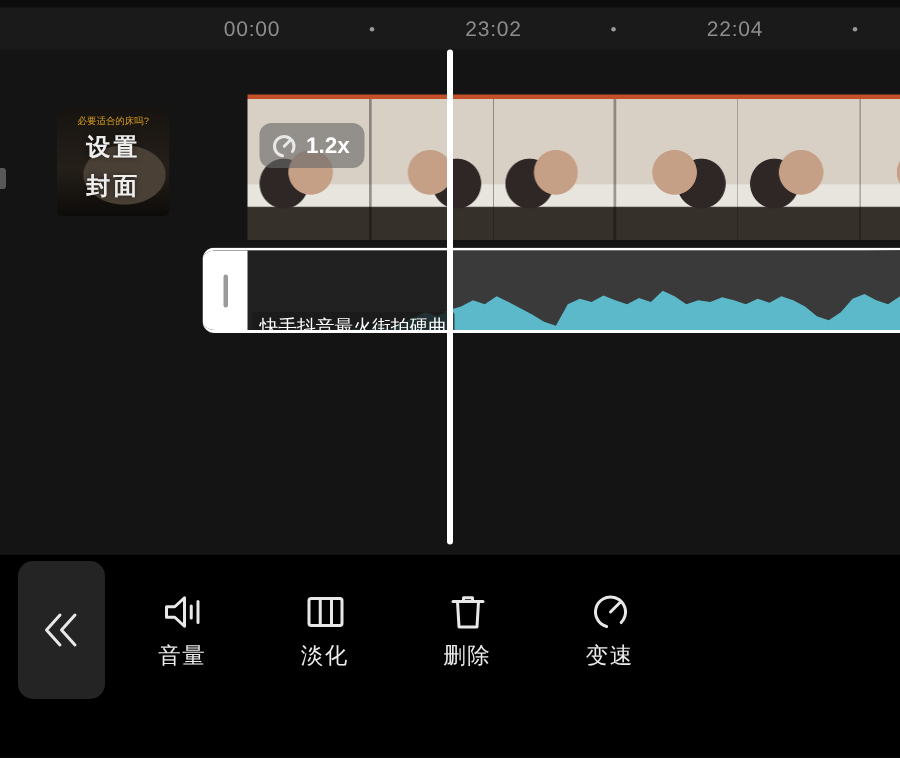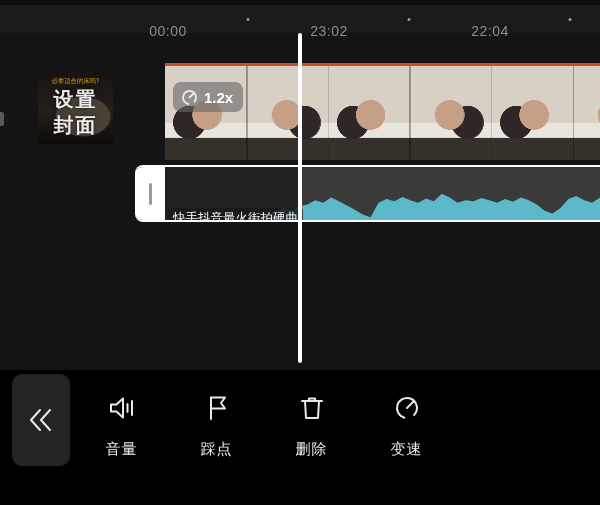--- a/index.html
+++ b/index.html
@@ -9,21 +9,21 @@
     background:#141414; overflow:hidden;
     font-family:"Liberation Sans", sans-serif;
     -webkit-font-smoothing:antialiased;
   }
 
   
   .ruler { position:absolute; left:0; top:0; width:600px; height:33px; background:#1a1a1a; }
   .ruler::before { content:""; position:absolute; left:0; top:0; width:100%; height:5px; background:#0c0c0c; }
   .ruler .tlabel {
     position:absolute; top:11px; transform:translateX(-50%);
-    color:#8d8d8d; font-size:14px; letter-spacing:0.5px;margin-top:12px;
+    color:#8d8d8d; font-size:14px; letter-spacing:0.5px;
   }
   .ruler .tdot {
     position:absolute; top:18px; width:3px; height:3px; border-radius:50%;
     background:#9a9a9a; transform:translateX(-50%);
   }
 
   
   .cover {
     position:absolute; left:38px; top:72px; width:75px; height:72px;
     border-radius:4px; overflow:hidden;
@@ -31,21 +31,21 @@
       radial-gradient(ellipse 60% 45% at 60% 62%, #4a4036 0 60%, rgba(0,0,0,0) 62%),
       linear-gradient(180deg,#171310 0%, #241f19 55%, #0d0b09 100%);
   }
   .cover .cap {
     position:absolute; left:0; right:0; top:4px; text-align:center;
     color:#d89f1c; font-size:7px; white-space:nowrap; overflow:hidden;
     transform:scale(0.9);
   }
   .cover .ctitle {
     position:absolute; left:0; right:0; top:14px; text-align:center;
-    color:rgba(255,255,255,0.92); font-size:20px; font-weight:bold;
+    color:rgba(255,255,255,0.92); font-size:16px; font-weight:bold;
     line-height:26px; letter-spacing:2px; text-shadow:0 0 4px rgba(0,0,0,0.6);
     white-space:pre-line;
   }
 
   
   .edge-clip {
     position:absolute; left:-4px; top:112px; width:8px; height:14px;
     border-radius:2px; background:#8f8f8f; opacity:0.55;
   }
 
@@ -100,21 +100,21 @@
   
   .toolbar { position:absolute; left:0; top:370px; width:600px; height:135px; background:#000; }
   .collapse-btn {
     position:absolute; left:12px; top:4px; width:58px; height:92px;
     background:#242424; border-radius:10px;
     display:flex; align-items:center; justify-content:center;
   }
   .tb-items { position:absolute; left:74px; top:0; width:570px; height:100%; display:flex; }
   .tb-item {
     width:95px; display:flex; flex-direction:column; align-items:center;
-    padding-top:22px; gap:16px;
+    padding-top:22px; gap:4px;
   }
   .tb-item .ticon { width:32px; height:32px; display:flex; align-items:center; justify-content:center; }
   .tb-item .tlbl { color:#ececec; font-size:15px; letter-spacing:1px; white-space:nowrap; }
 
   svg .stk { stroke:#e8e8e8; stroke-width:2; fill:none; stroke-linecap:round; stroke-linejoin:round; }
   svg .stk-thick { stroke:#e8e8e8; stroke-width:2.6; fill:none; stroke-linecap:round; stroke-linejoin:round; }
 </style>
 </head>
 <body>
 
@@ -189,31 +189,32 @@
         <span class="ticon">
           <svg width="32" height="32" viewBox="0 0 32 32">
             <path class="stk" d="M5 12.5 H10.5 L17 6.5 V25.5 L10.5 19.5 H5 Z"></path>
             <line class="stk" x1="21.5" y1="12" x2="21.5" y2="20"></line>
             <line class="stk" x1="26" y1="9" x2="26" y2="23"></line>
           </svg>
         </span>
         <span class="tlbl">音量</span>
       </div>
 
-
-
-      <div class="tb-item">
-        <span class="ticon">
-          <svg width="32" height="32" viewBox="0 0 32 32">
-            <line class="stk" x1="10" y1="27" x2="10" y2="5.5"></line>
-            <path class="stk" d="M10 5.5 H24 L20 11 L24 16.5 H10"></path>
-          </svg>
-        </span>
-        <span class="tlbl">踩点</span>
-      </div>
+      <div class="tb-item">
+        <span class="ticon">
+          <svg width="32" height="32" viewBox="0 0 32 32">
+            <rect class="stk" x="5" y="7" width="22" height="18" rx="1.5"></rect>
+            <line class="stk" x1="12.5" y1="7" x2="12.5" y2="25"></line>
+            <line class="stk" x1="20" y1="7" x2="20" y2="25"></line>
+          </svg>
+        </span>
+        <span class="tlbl">淡化</span>
+      </div>
+
+
 
       <div class="tb-item">
         <span class="ticon">
           <svg width="32" height="32" viewBox="0 0 32 32">
             <line class="stk" x1="6" y1="9" x2="26" y2="9"></line>
             <path class="stk" d="M13 9 V6.5 H19 V9"></path>
             <path class="stk" d="M9 9 L10 26 H22 L23 9"></path>
           </svg>
         </span>
         <span class="tlbl">删除</span>

